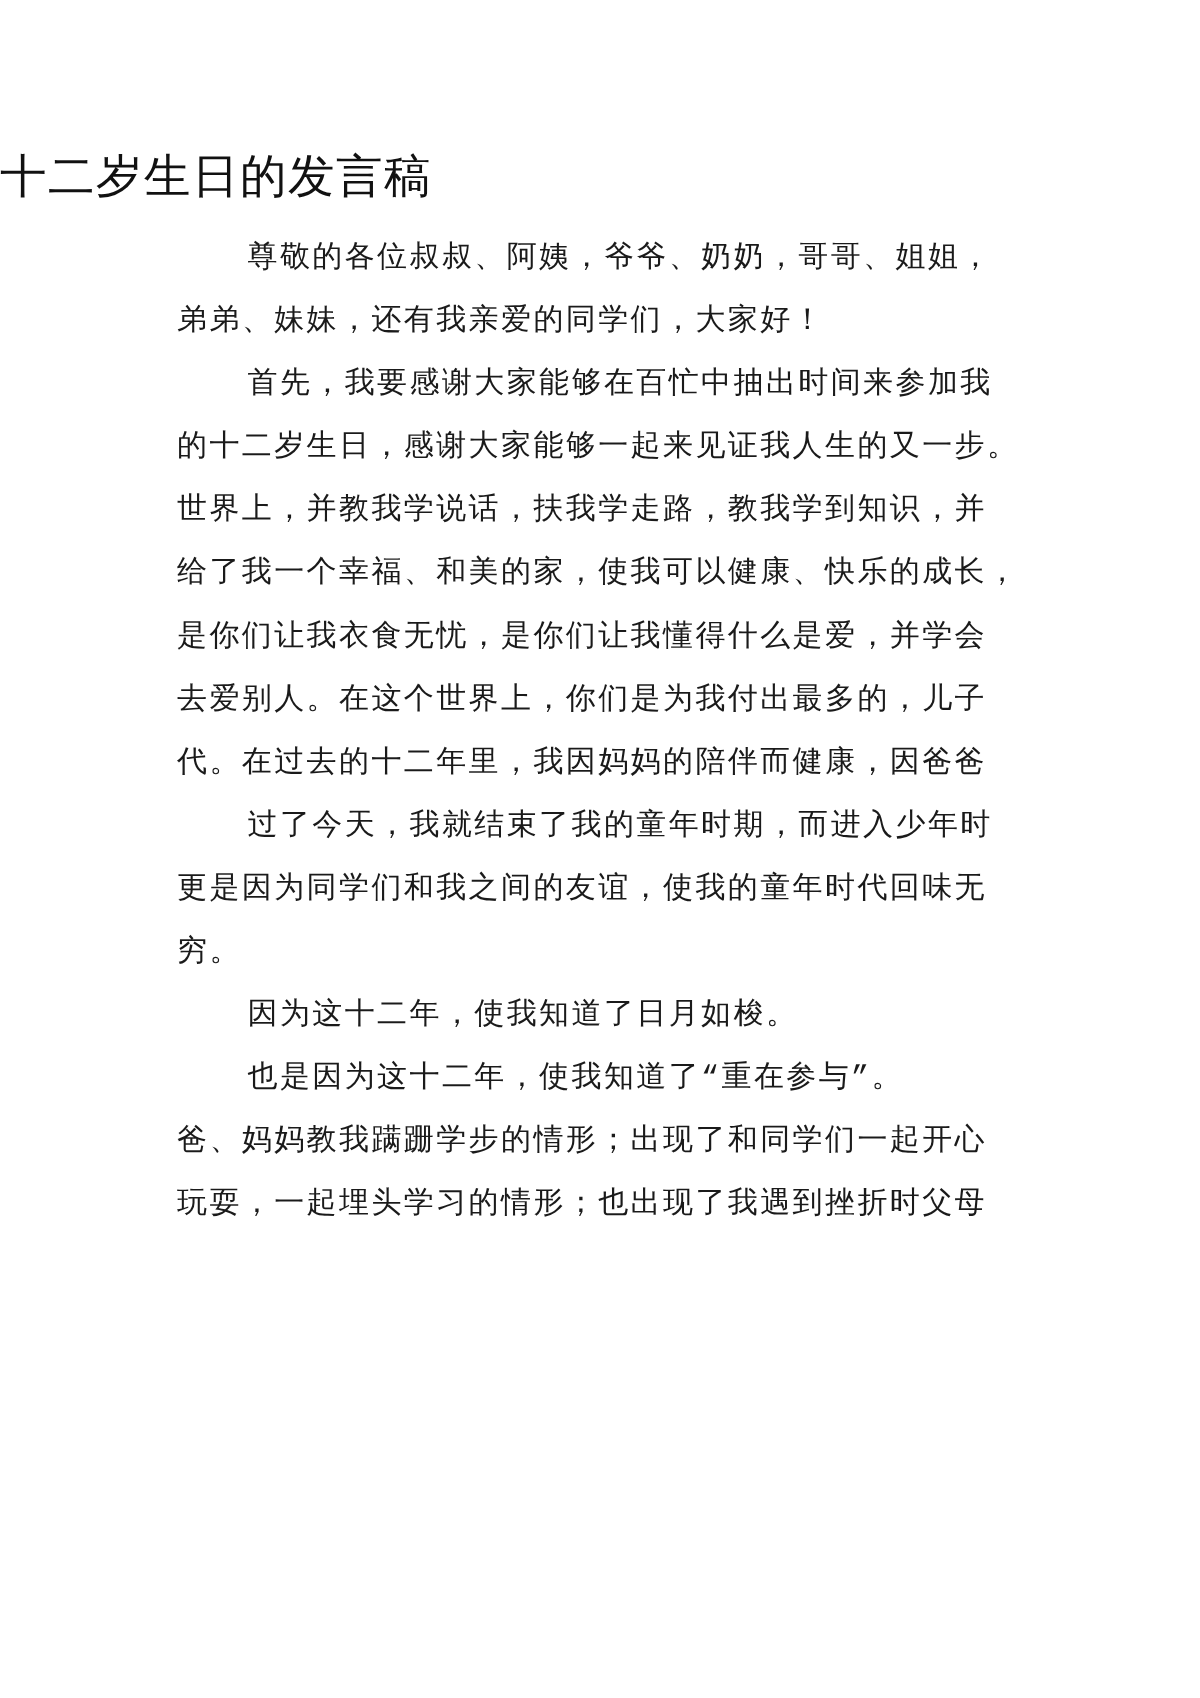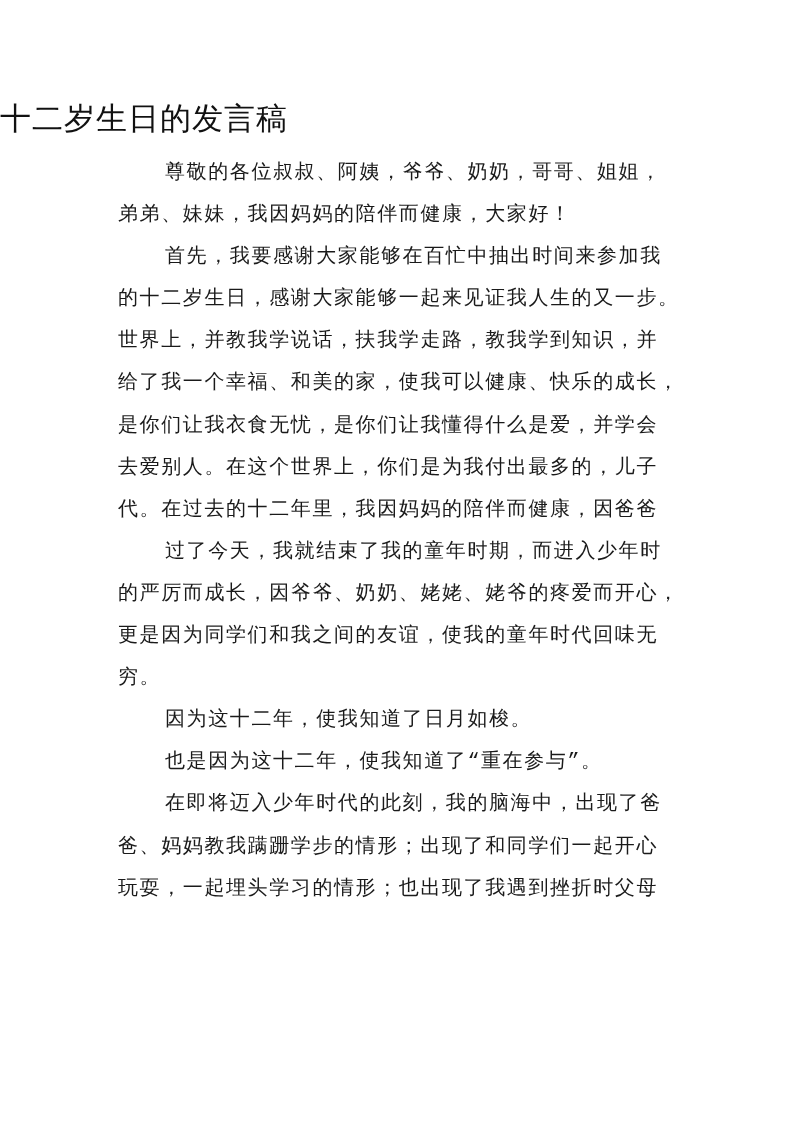--- a/index.html
+++ b/index.html
@@ -14,34 +14,32 @@
   .indent { padding-left: 47px; }
 </style>
 </head>
 <body>
 
 <div class="title">十二岁生日的发言稿</div>
 
 <div class="body">
 
   <div class="line indent">尊敬的各位叔叔、阿姨，爷爷、奶奶，哥哥、姐姐，</div>
-  <div class="line">弟弟、妹妹，我因妈妈的陪伴而健康，大家好！</div>
+  <div class="line">弟弟、妹妹，还有我亲爱的同学们，大家好！</div>
 
   <div class="line indent">首先，我要感谢大家能够在百忙中抽出时间来参加我</div>
   <div class="line">的十二岁生日，感谢大家能够一起来见证我人生的又一步。</div>
   <div class="line">世界上，并教我学说话，扶我学走路，教我学到知识，并</div>
   <div class="line">给了我一个幸福、和美的家，使我可以健康、快乐的成长，</div>
   <div class="line">是你们让我衣食无忧，是你们让我懂得什么是爱，并学会</div>
   <div class="line">去爱别人。在这个世界上，你们是为我付出最多的，儿子</div>
 
   <div class="line">代。在过去的十二年里，我因妈妈的陪伴而健康，因爸爸</div>
   <div class="line indent">过了今天，我就结束了我的童年时期，而进入少年时</div>
-  <div class="line">的严厉而成长，因爷爷、奶奶、姥姥、姥爷的疼爱而开心，</div>
   <div class="line">更是因为同学们和我之间的友谊，使我的童年时代回味无</div>
   <div class="line">穷。</div>
 
   <div class="line indent">因为这十二年，使我知道了日月如梭。</div>
   <div class="line indent">也是因为这十二年，使我知道了“重在参与”。</div>
 
-  <div class="line indent">在即将迈入少年时代的此刻，我的脑海中，出现了爸</div>
   <div class="line">爸、妈妈教我蹒跚学步的情形；出现了和同学们一起开心</div>
   <div class="line">玩耍，一起埋头学习的情形；也出现了我遇到挫折时父母</div>
 </div>
 
 </body></html>

